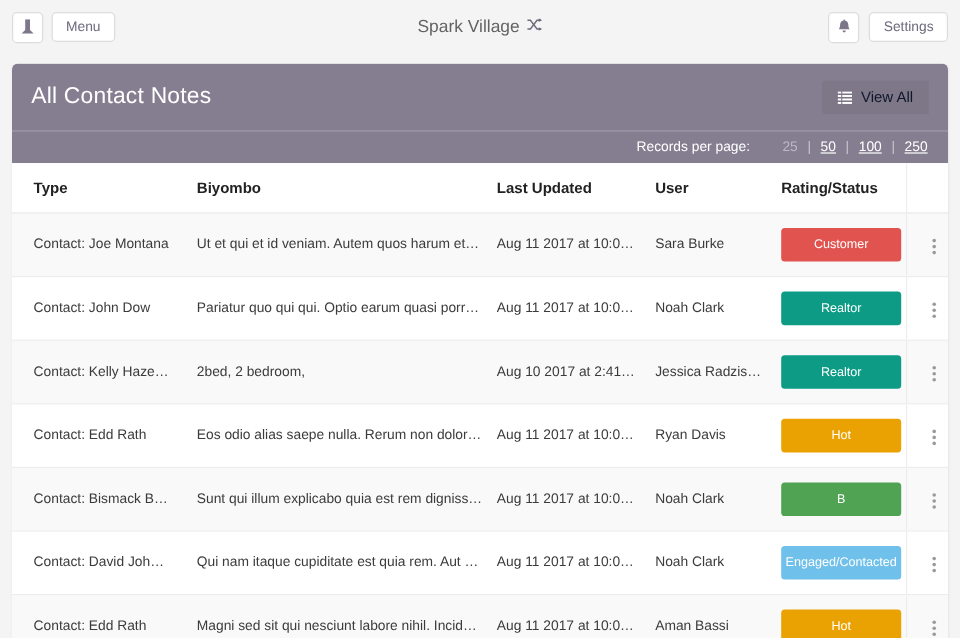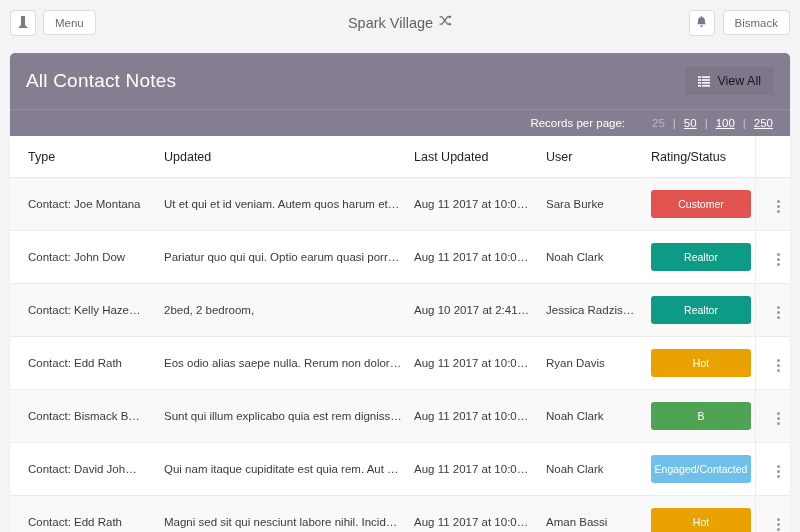--- a/index.html
+++ b/index.html
@@ -136,21 +136,21 @@
   
   table.grid {
     width: 100%;
     border-collapse: collapse;
     background: #fff;
     table-layout: fixed;
   }
   table.grid th {
     text-align: left;
     font-size: 12.5px;
-    font-weight: normal;
+    font-weight: bold;
     color: #222;
     padding: 14px 8px 13px 0;
     border-bottom: 1px solid #e6e6e6;
     background: #fff;
   }
   table.grid td {
     font-size: 11.5px;
     color: #3b3b3b;
     padding: 12px 8px 12px 0;
     border-bottom: 1px solid #ededed;
@@ -222,21 +222,21 @@
   </div>
 
   <div class="tb-right">
     <div class="tb-btn tb-icon-btn">
       <svg width="11" height="13" viewBox="0 0 12 14">
         <path d="M6 1 C3.6 1 2.3 2.6 2.3 4.8 C2.3 7.8 1.2 9 1.2 9 L10.8 9 C10.8 9 9.7 7.8 9.7 4.8 C9.7 2.6 8.4 1 6 1 Z" fill="#7d7789"></path>
         <rect x="5.3" y="0" width="1.4" height="1.6" rx="0.7" fill="#7d7789"></rect>
         <path d="M4.5 10.2 C4.5 11.2 5.2 11.9 6 11.9 C6.8 11.9 7.5 11.2 7.5 10.2 Z" fill="#7d7789"></path>
       </svg>
     </div>
-    <div class="tb-btn">Bismack</div>
+    <div class="tb-btn">Settings</div>
   </div>
 </div>
 
 <div class="panel">
 
   <div class="panel-head">
     <div class="panel-title">All Contact Notes</div>
 
     <div class="panel-head-actions">
       <div class="view-all">
@@ -266,21 +266,21 @@
     <span class="rpp-sep">|</span>
     <span class="rpp-opt">100</span>
     <span class="rpp-sep">|</span>
     <span class="rpp-opt">250</span>
   </div>
 
   <table class="grid">
     <thead>
       <tr>
         <th class="c-type">Type</th>
-        <th class="c-content">Updated</th>
+        <th class="c-content">Biyombo</th>
         <th class="c-updated">Last Updated</th>
         <th class="c-user">User</th>
         <th class="c-rating">Rating/Status</th>
         <th class="c-menu"></th>
       </tr>
     </thead>
     <tbody id="table-body">
         <tr class="row-alt">
           <td class="c-type">Contact: Joe Montana</td>
           <td class="c-content">Ut et qui et id veniam. Autem quos harum et. Aut repell...</td>

